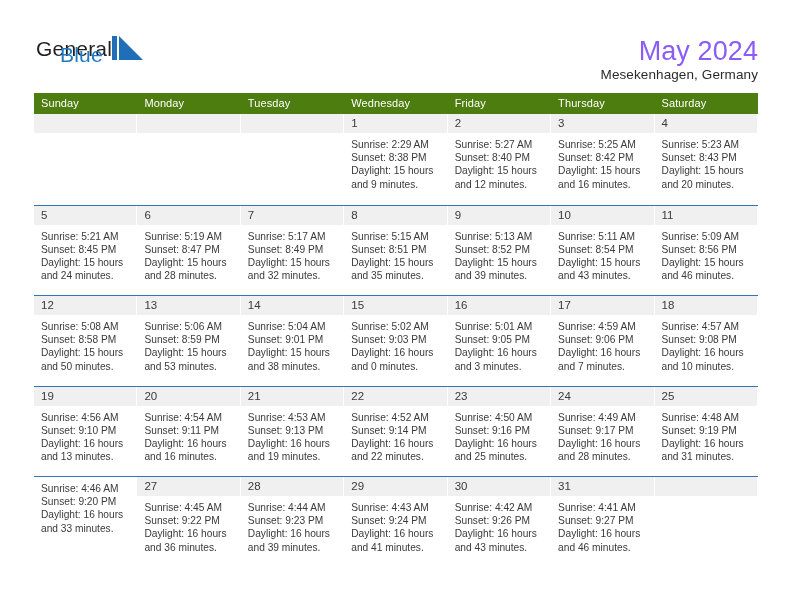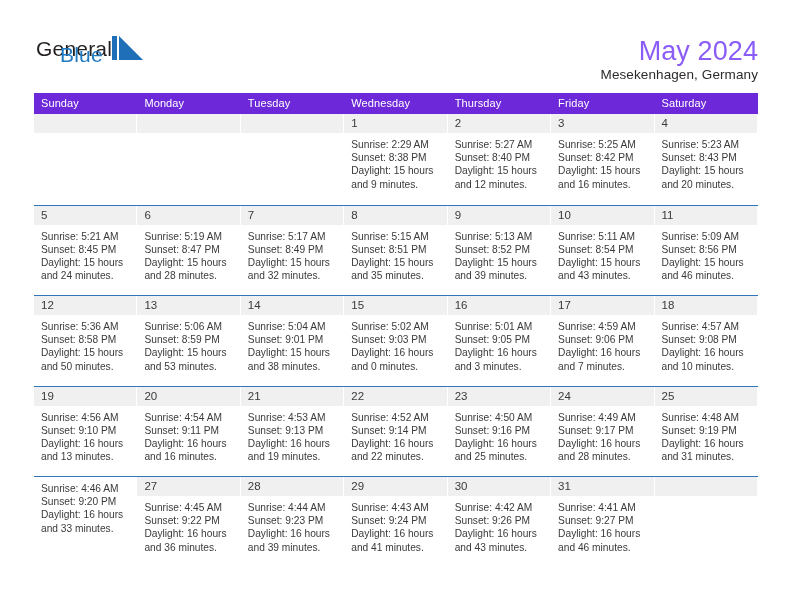--- a/index.html
+++ b/index.html
@@ -32,21 +32,21 @@
     font-size: 27px; color: #8b5cf6; font-weight: 400;
     line-height: 1.15; letter-spacing: .1px;
   }
   .cal-subtitle {
     font-size: 13.5px; color: #2b2b2b; font-weight: 400;
     letter-spacing: .1px;
   }
 
   
   .calendar { width: 724px; margin-top: 13px; }
-  .weekdays { display: flex; background: #6d28d9; height: 21px; }
+  .weekdays { display: flex; background: #4d7c0f; height: 21px; }
   .weekday {
     flex: 1 1 0; color: #ffffff; font-size: 11px;
     line-height: 21px; padding-left: 7px; letter-spacing: .1px;
   }
 
   .week {
     display: flex;
     border-top: 1.5px solid #3275bb;
     height: 90.5px;
   }
@@ -93,22 +93,22 @@
     </div>
 
   </div>
 
   <div class="calendar">
     <div class="weekdays">
         <div class="weekday">Sunday</div>
         <div class="weekday">Monday</div>
         <div class="weekday">Tuesday</div>
         <div class="weekday">Wednesday</div>
+        <div class="weekday">Friday</div>
         <div class="weekday">Thursday</div>
-        <div class="weekday">Friday</div>
         <div class="weekday">Saturday</div>
       </div>
     <div class="weeks">
         <div class="week">
           <div class="cell empty">
             <div class="datebar">
               <span class="daynum"></span>
             </div>
           </div>
           <div class="cell empty">
@@ -244,21 +244,21 @@
               <div>and 46 minutes.</div>
             </div>
           </div>
         </div>
         <div class="week">
           <div class="cell">
             <div class="datebar">
               <span class="daynum">12</span>
             </div>
             <div class="info">
-              <div>Sunrise: 5:36 AM</div>
+              <div>Sunrise: 5:08 AM</div>
               <div>Sunset: 8:58 PM</div>
               <div>Daylight: 15 hours</div>
               <div>and 50 minutes.</div>
             </div>
           </div>
           <div class="cell">
             <div class="datebar">
               <span class="daynum">13</span>
             </div>
             <div class="info">

